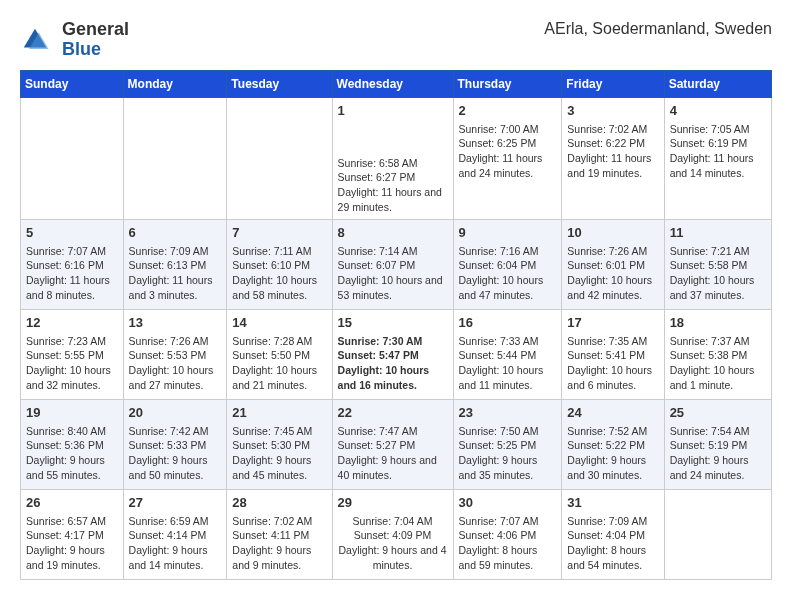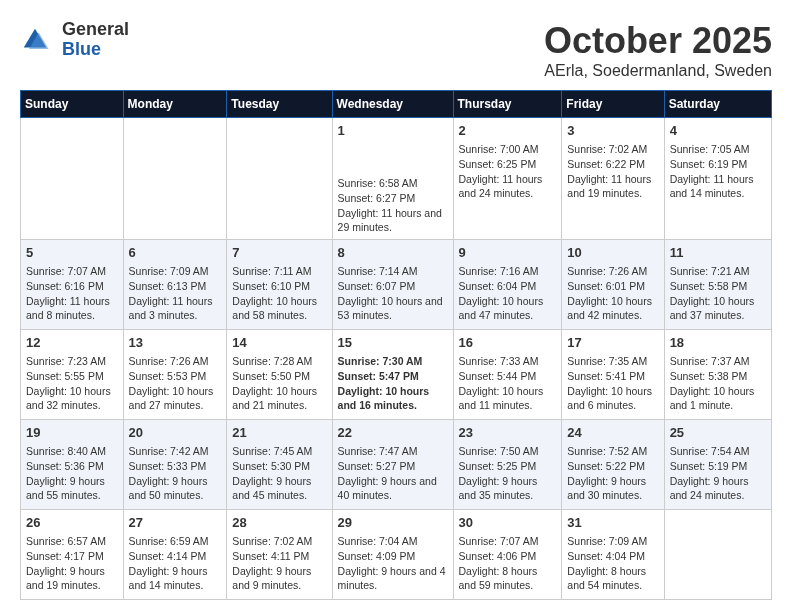--- a/index.html
+++ b/index.html
@@ -52,21 +52,21 @@
       font-size: 16px;
       font-weight: normal;
       color: #333;
     }
     table {
       width: 100%;
       border-collapse: collapse;
       font-size: 11px;
     }
     thead tr {
-      background: #0f172a;
+      background: #1d4ed8;
       color: #fff;
     }
     thead th {
       padding: 6px 4px;
       text-align: left;
       font-weight: bold;
       font-size: 12px;
       border: 1px solid #1e5fa8;
     }
     tbody tr {
@@ -105,21 +105,20 @@
     <svg class="logo-icon" viewBox="0 0 40 40" width="40" height="40">
       <polygon points="20,5 35,30 5,30" fill="#1e5fa8"></polygon>
       <polygon points="25,10 38,32 12,32" fill="#4a90d9" opacity="0.6"></polygon>
     </svg>
     <div class="logo-text">
       <span class="logo-general">General</span>
       <span class="logo-blue">Blue</span>
     </div>
   </div>
   <div class="title-block">
-    <h1>October 2025</h1>
     <h2>AErla, Soedermanland, Sweden</h2>
   </div>
 </div>
 
 <table>
   <thead>
     <tr>
     <th>Sunday</th>
         <th>Monday</th>
         <th>Tuesday</th>
@@ -305,21 +304,21 @@
 Daylight: 9 hours and 14 minutes.</div>
         </td>
         <td>
           <div class="day-num">28</div>
           <div class="cell-info" style="white-space: pre-line;">Sunrise: 7:02 AM
 Sunset: 4:11 PM
 Daylight: 9 hours and 9 minutes.</div>
         </td>
         <td>
           <div class="day-num">29</div>
-          <div class="cell-info" style="white-space: pre-line;">Sunrise: 7:04 AM
+          <div class="cell-info" style="white-space: pre-line; text-align: center;">Sunrise: 7:04 AM
 Sunset: 4:09 PM
 Daylight: 9 hours and 4 minutes.</div>
         </td>
         <td>
           <div class="day-num">30</div>
           <div class="cell-info" style="white-space: pre-line;">Sunrise: 7:07 AM
 Sunset: 4:06 PM
 Daylight: 8 hours and 59 minutes.</div>
         </td>
         <td>

